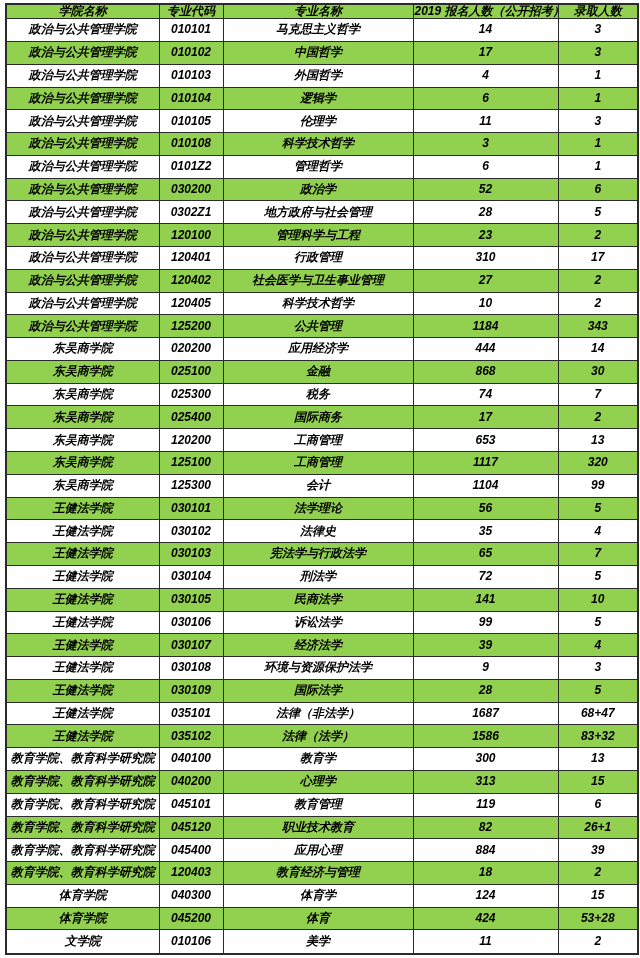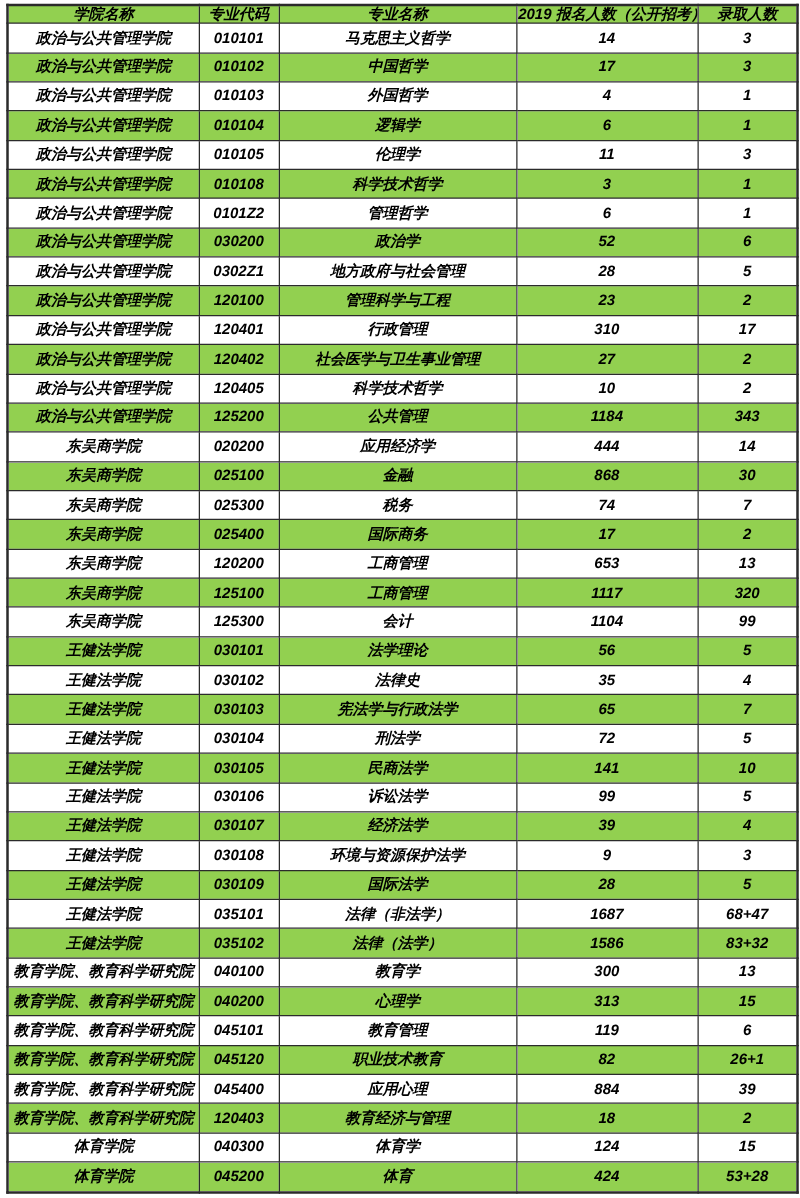--- a/index.html
+++ b/index.html
@@ -347,15 +347,22 @@
           <td>124</td>
           <td>15</td>
         </tr>
         <tr class="green">
           <td>体育学院</td>
           <td>045200</td>
           <td>体育</td>
           <td>424</td>
           <td>53+28</td>
         </tr>
+        <tr class="white">
+          <td>文学院</td>
+          <td>010106</td>
+          <td>美学</td>
+          <td>11</td>
+          <td>2</td>
+        </tr>
       </tbody>
   </table>
 </div>
 
 </body></html>

